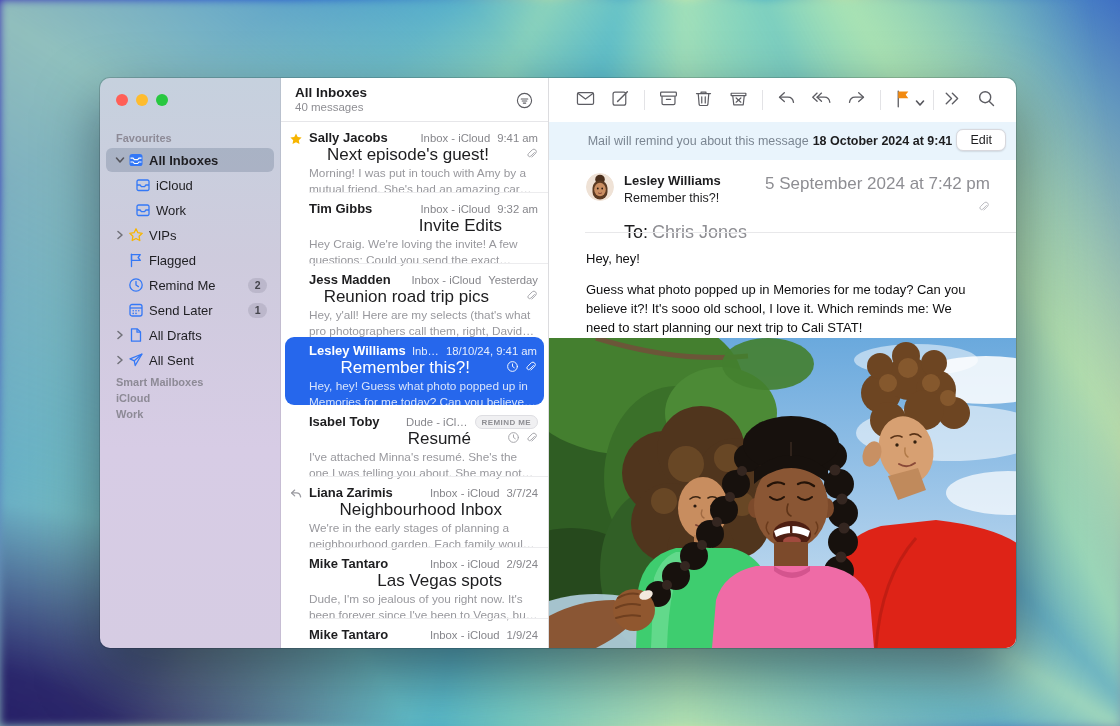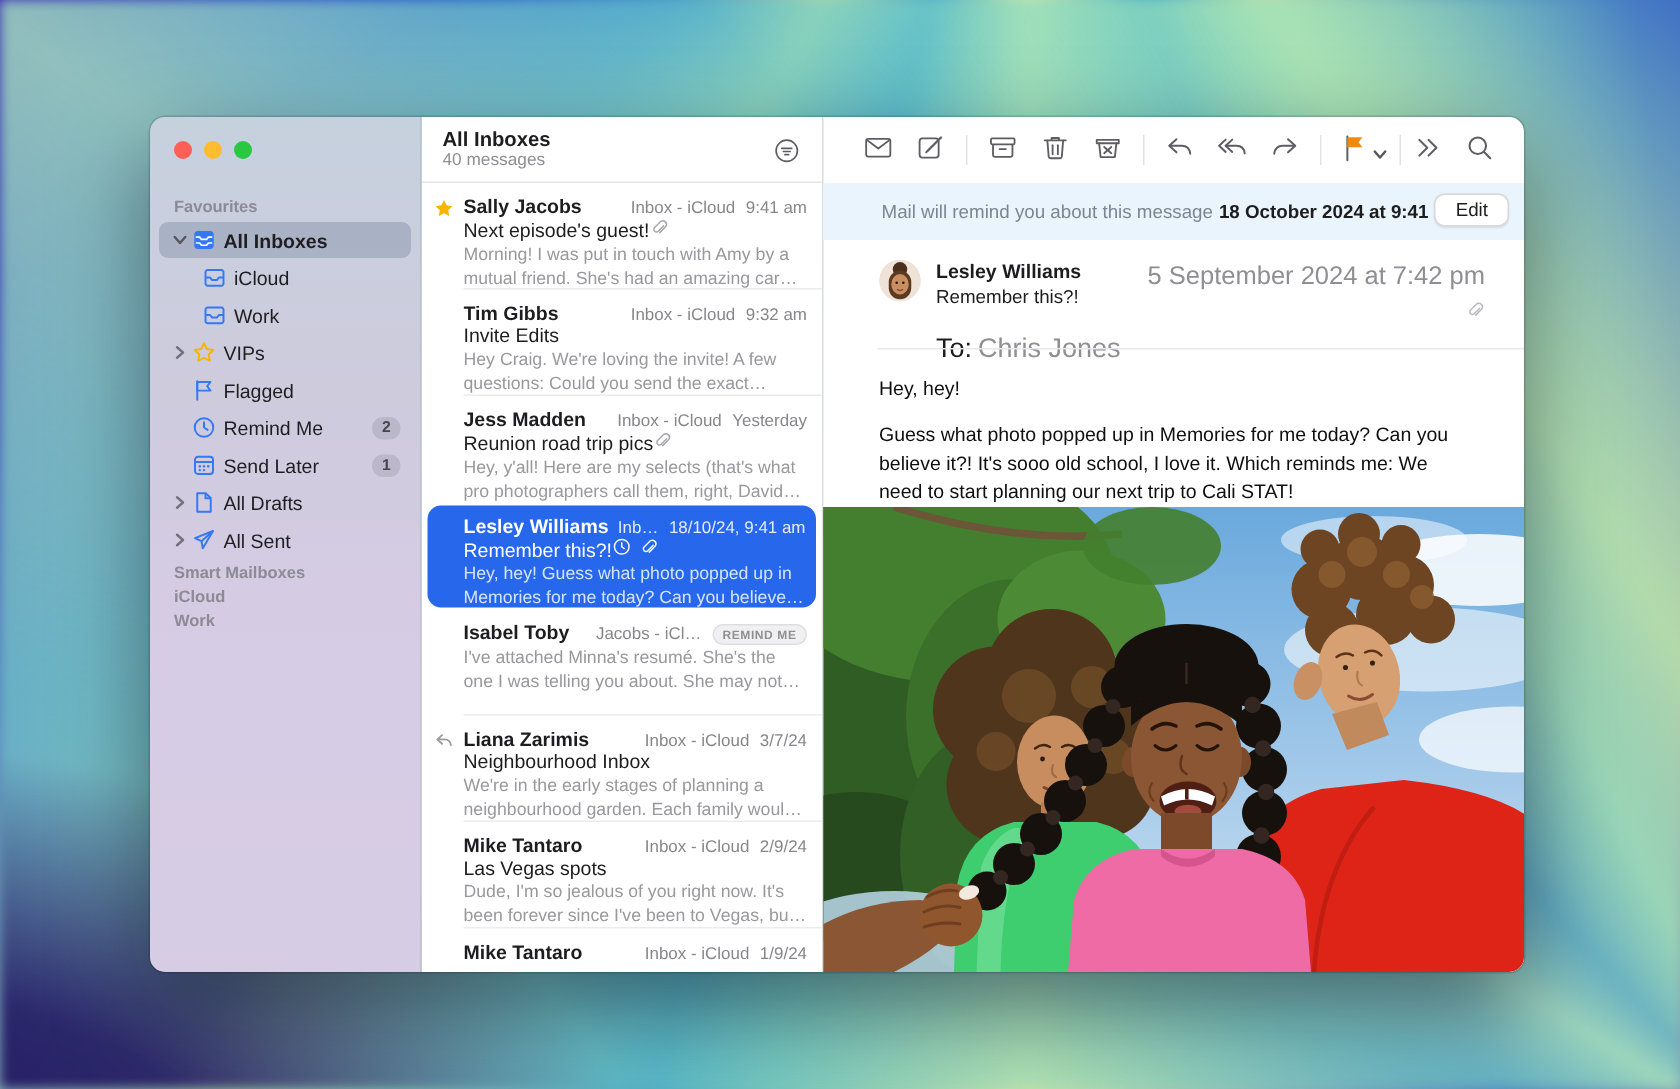--- a/index.html
+++ b/index.html
@@ -65,22 +65,22 @@
     height:68px; padding:6px 7px 5px 24px; }
   .gutter { position:absolute; left:8px; top:10px; width:15px; height:15px; }
   .gutter svg { width:14px; height:14px; }
   .line1 { display:flex; justify-content:space-between; align-items:baseline; gap:6px; }
   .sender { font-weight:700; font-size:13px; color:#1d1d1f; white-space:nowrap;
     overflow:hidden; text-overflow:ellipsis; }
   .meta { font-size:11.3px; color:#86868b; white-space:nowrap; flex:none;
     display:flex; align-items:center; gap:7px; }
   .remind-pill { font-size:8px; font-weight:700; letter-spacing:.4px; color:#8e8e93;
     background:#f0f0f2; border:1px solid #dedee2; border-radius:8px; padding:2px 6px 1px; }
-  .line2 { display:flex; justify-content:flex-start; align-items:center;
-    font-size:13px; color:#1d1d1f; margin-top:0px; }
+  .line2 { display:flex; justify-content:flex-end; align-items:center;
+    font-size:17px; color:#1d1d1f; margin-top:0px;gap:36px; }
   .line-icons { display:flex; gap:5px; color:#a5a5aa; }
   .line-icons svg { width:13px; height:13px; }
   .preview { font-size:11.8px; color:#98989d; line-height:1.33; margin-top:1px;
     display:-webkit-box; -webkit-line-clamp:2; -webkit-box-orient:vertical; overflow:hidden; }
   .msg-row.selected .sender, .msg-row.selected .line2 { color:#fff; }
   .msg-row.selected .meta { color:rgba(255,255,255,.88); }
   .msg-row.selected .preview { color:rgba(255,255,255,.82); }
   .msg-row.selected .line-icons { color:rgba(255,255,255,.95); }
 
   
@@ -345,22 +345,34 @@
                   <path d="M11.6 6.8L7.2 11.2a2.1 2.1 0 0 1-3-3l4.9-4.9a3 3 0 0 1 4.2 4.2l-4.9 4.9"></path>
                 </svg></span>
             </span>
           </div>
           <div class="preview">Hey, hey! Guess what photo popped up in Memories for me today? Can you believe it?!…</div>
         </div>
         <div class="msg-row sep">
           <div class="line1">
             <span class="sender">Isabel Toby</span>
             <span class="meta">
-              <span>Jacobs - iCl…</span>
+              <span>Dude - iCl…</span>
               <span class="remind-pill">REMIND ME</span>
+            </span>
+          </div>
+          <div class="line2">
+            <span>Resumé</span>
+            <span class="line-icons">
+              <span><svg viewBox="0 0 16 16" fill="none" stroke="currentColor" stroke-width="1.2" stroke-linecap="round">
+                  <circle cx="8" cy="8" r="6"></circle>
+                  <path d="M8 4.8V8l2.2 1.5"></path>
+                </svg></span>
+              <span><svg viewBox="0 0 16 16" fill="none" stroke="currentColor" stroke-width="1.2" stroke-linecap="round">
+                  <path d="M11.6 6.8L7.2 11.2a2.1 2.1 0 0 1-3-3l4.9-4.9a3 3 0 0 1 4.2 4.2l-4.9 4.9"></path>
+                </svg></span>
             </span>
           </div>
           <div class="preview">I've attached Minna's resumé. She's the one I was telling you about. She may not quite hav…</div>
         </div>
         <div class="msg-row sep">
           <span class="gutter"><svg viewBox="0 0 16 16" fill="none" stroke="#9a9aa0" stroke-width="1.4" stroke-linecap="round" stroke-linejoin="round">
               <path d="M6.5 3.5L3 6.8l3.5 3.3"></path>
               <path d="M3.2 6.8h5.3c2.8 0 4.3 1.7 4.8 4.4"></path>
             </svg></span>
           <div class="line1">

